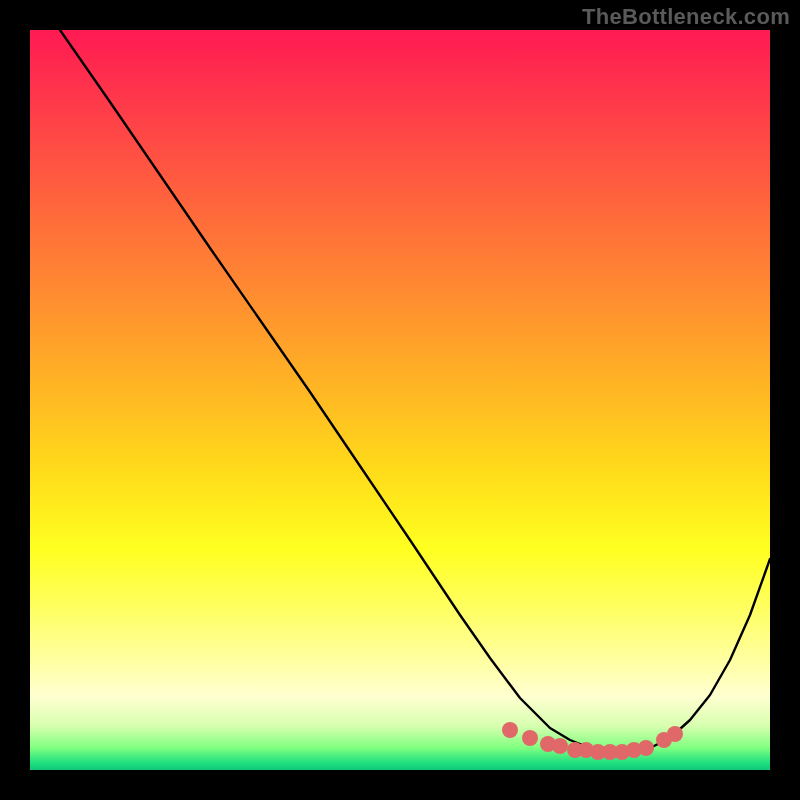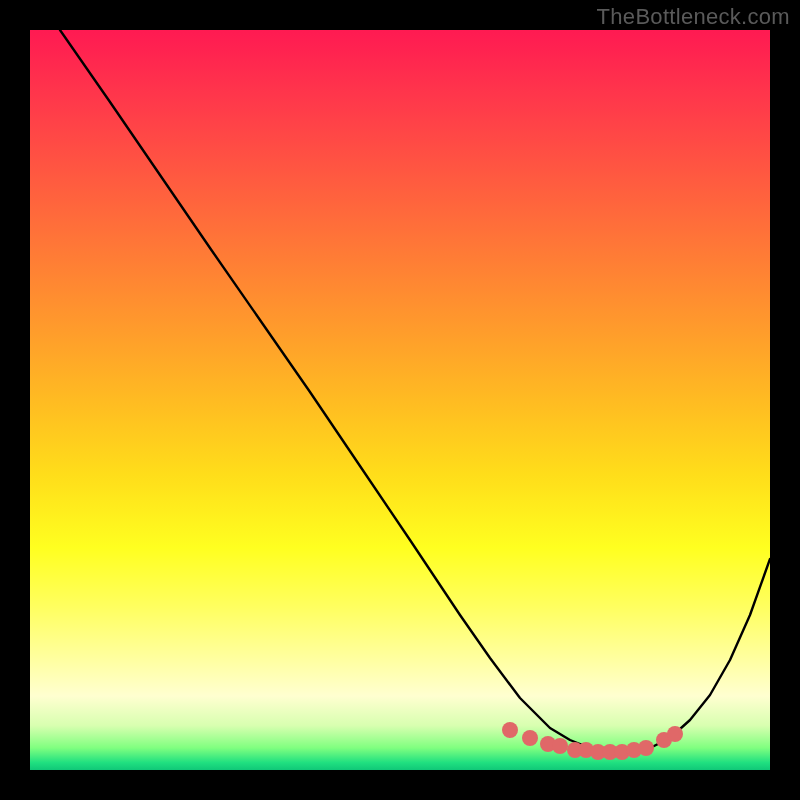--- a/index.html
+++ b/index.html
@@ -10,21 +10,21 @@
     background: #000000;
     font-family: Arial, Helvetica, sans-serif;
     overflow: hidden;
   }
   .watermark {
     position: absolute;
     top: 4px;
     right: 10px;
     color: #5a5a5a;
     font-size: 22px;
-    font-weight: normal;
+    font-weight: bold;
     letter-spacing: 0.3px;
     z-index: 20;
   }
   .frame {
     position: absolute;
     top: 30px;
     left: 30px;
     width: 740px;
     height: 740px;
     background: #000;

